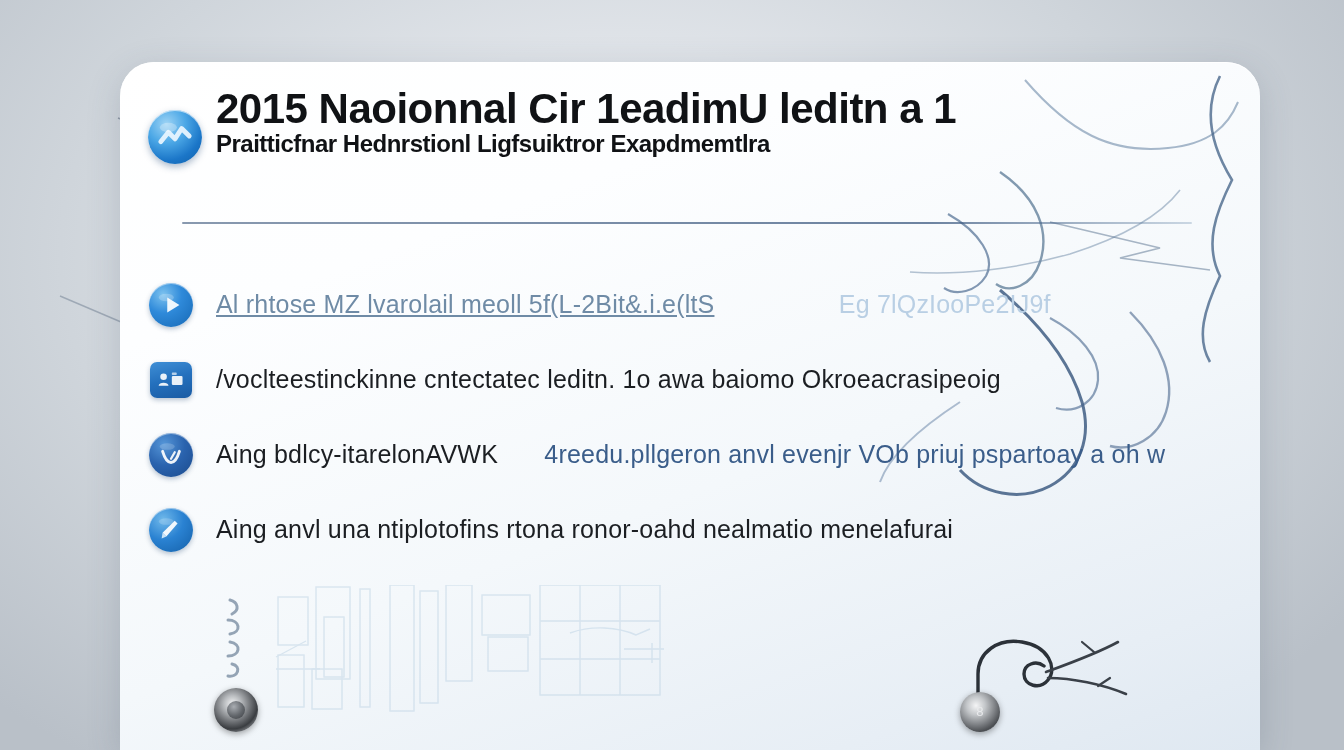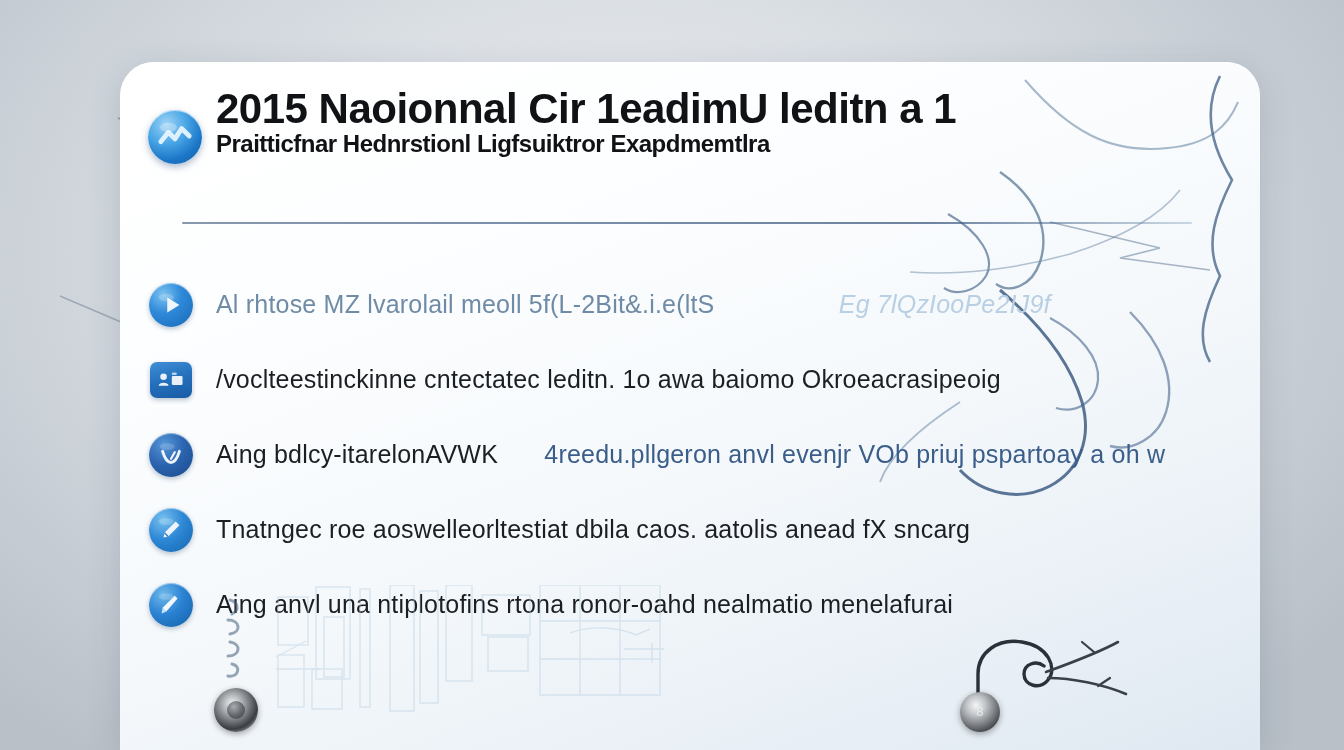--- a/index.html
+++ b/index.html
@@ -157,22 +157,22 @@
 
   .row-icon svg { display: block; }
 
   .row-text {
     font-size: 25px;
     color: #1b1e22;
     white-space: nowrap;
     letter-spacing: 0.2px;
     filter: blur(0.25px);
   }
-  .row-text .faint { color: #b9cfe4; font-style: italic; }
-  .row-text .mid   { color: #6f8ba6; }
+  .row-text .faint { color: #b9cfe4; }
+  .row-text .mid   { color: #6f8ba6; text-decoration: underline; }
   .row-text .blue  { color: #3a5d8a; }
 
   
   .grommet {
     position: absolute;
     left: 94px;
     bottom: 18px;
     width: 44px; height: 44px;
     border-radius: 50%;
     background:
@@ -314,34 +314,20 @@
             </svg>
           </div>
         </div>
         <div class="row-text">
           <span>Aing bdlcy-itarelonAVWK</span>
           <span style="display:inline-block;width:32px"></span>
           <span class="blue">4reedu.pllgeron anvl evenjr VOb priuj pspartoay a oh w</span>
         </div>
       </div>
 
-      <div class="row">
-        <div class="row-icon">
-          <div class="icon-circle ic-pen">
-            <svg viewBox="0 0 32 32" width="30" height="30">
-              <path d="M21 7 L25 11 L13 23 L8 24 L9 19 Z" fill="#ffffff" opacity="0.9"></path>
-              <path d="M9 19 L13 23" stroke="#2a7bc4" stroke-width="1.4"></path>
-              <ellipse cx="11" cy="7" rx="8" ry="3.5" fill="#ffffff" opacity="0.2"></ellipse>
-            </svg>
-          </div>
-        </div>
-        <div class="row-text">
-          <span>Tnatngec roe aoswelleorltestiat dbila caos. aatolis anead fX sncarg</span>
-        </div>
-      </div>
 
       <div class="row">
         <div class="row-icon">
           <div class="icon-circle ic-cone">
             <svg viewBox="0 0 32 32" width="30" height="30">
               <path d="M20 6 L23 9 L11 23 L7 19 Z" fill="#ffffff" opacity="0.93"></path>
               <path d="M7 19 L11 23 L6 25 Z" fill="#dbeefc" opacity="0.9"></path>
               <ellipse cx="11" cy="7" rx="8" ry="3.5" fill="#ffffff" opacity="0.18"></ellipse>
             </svg>
           </div>

